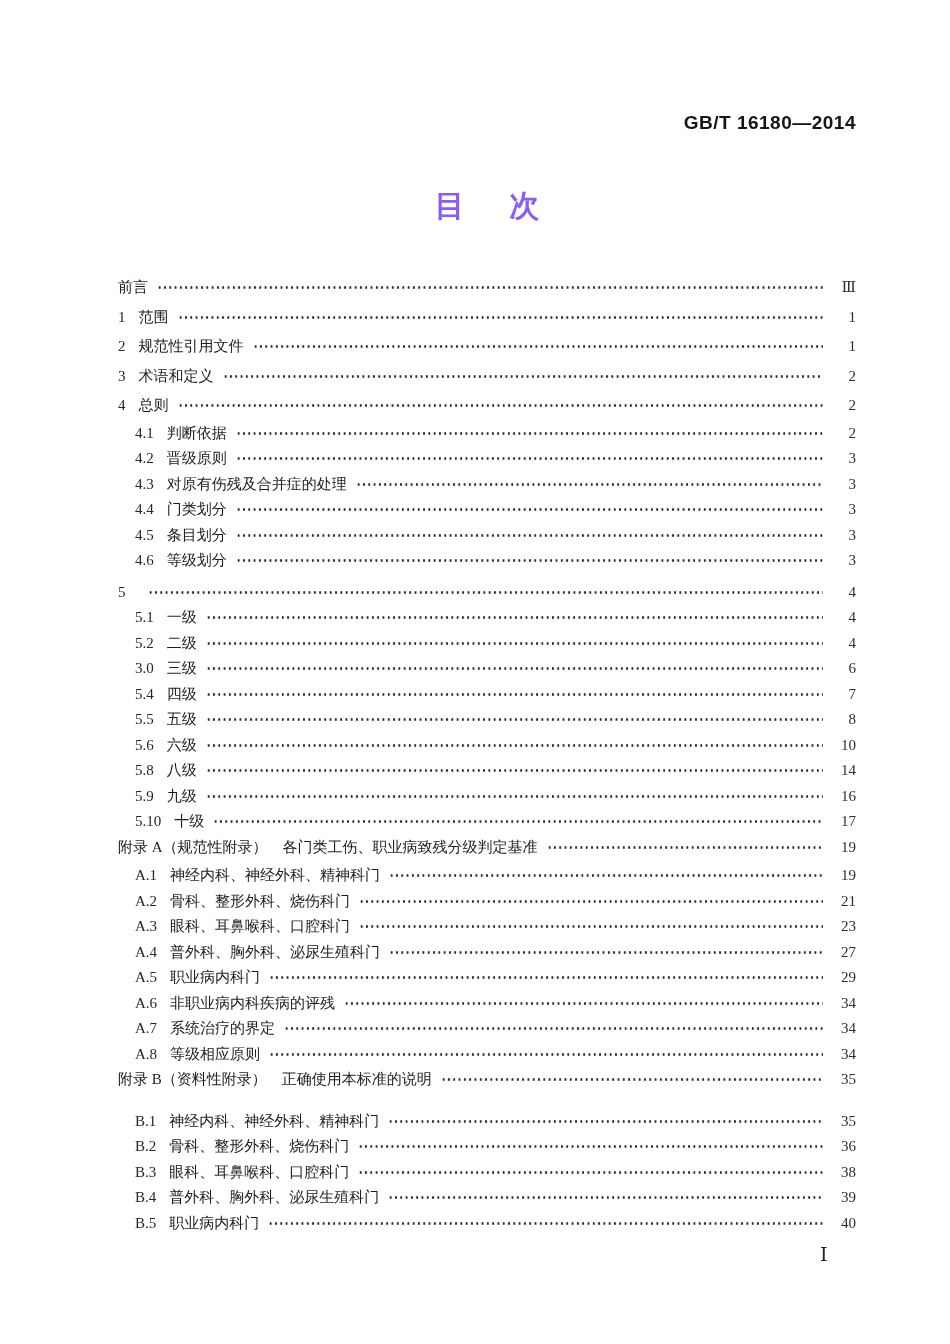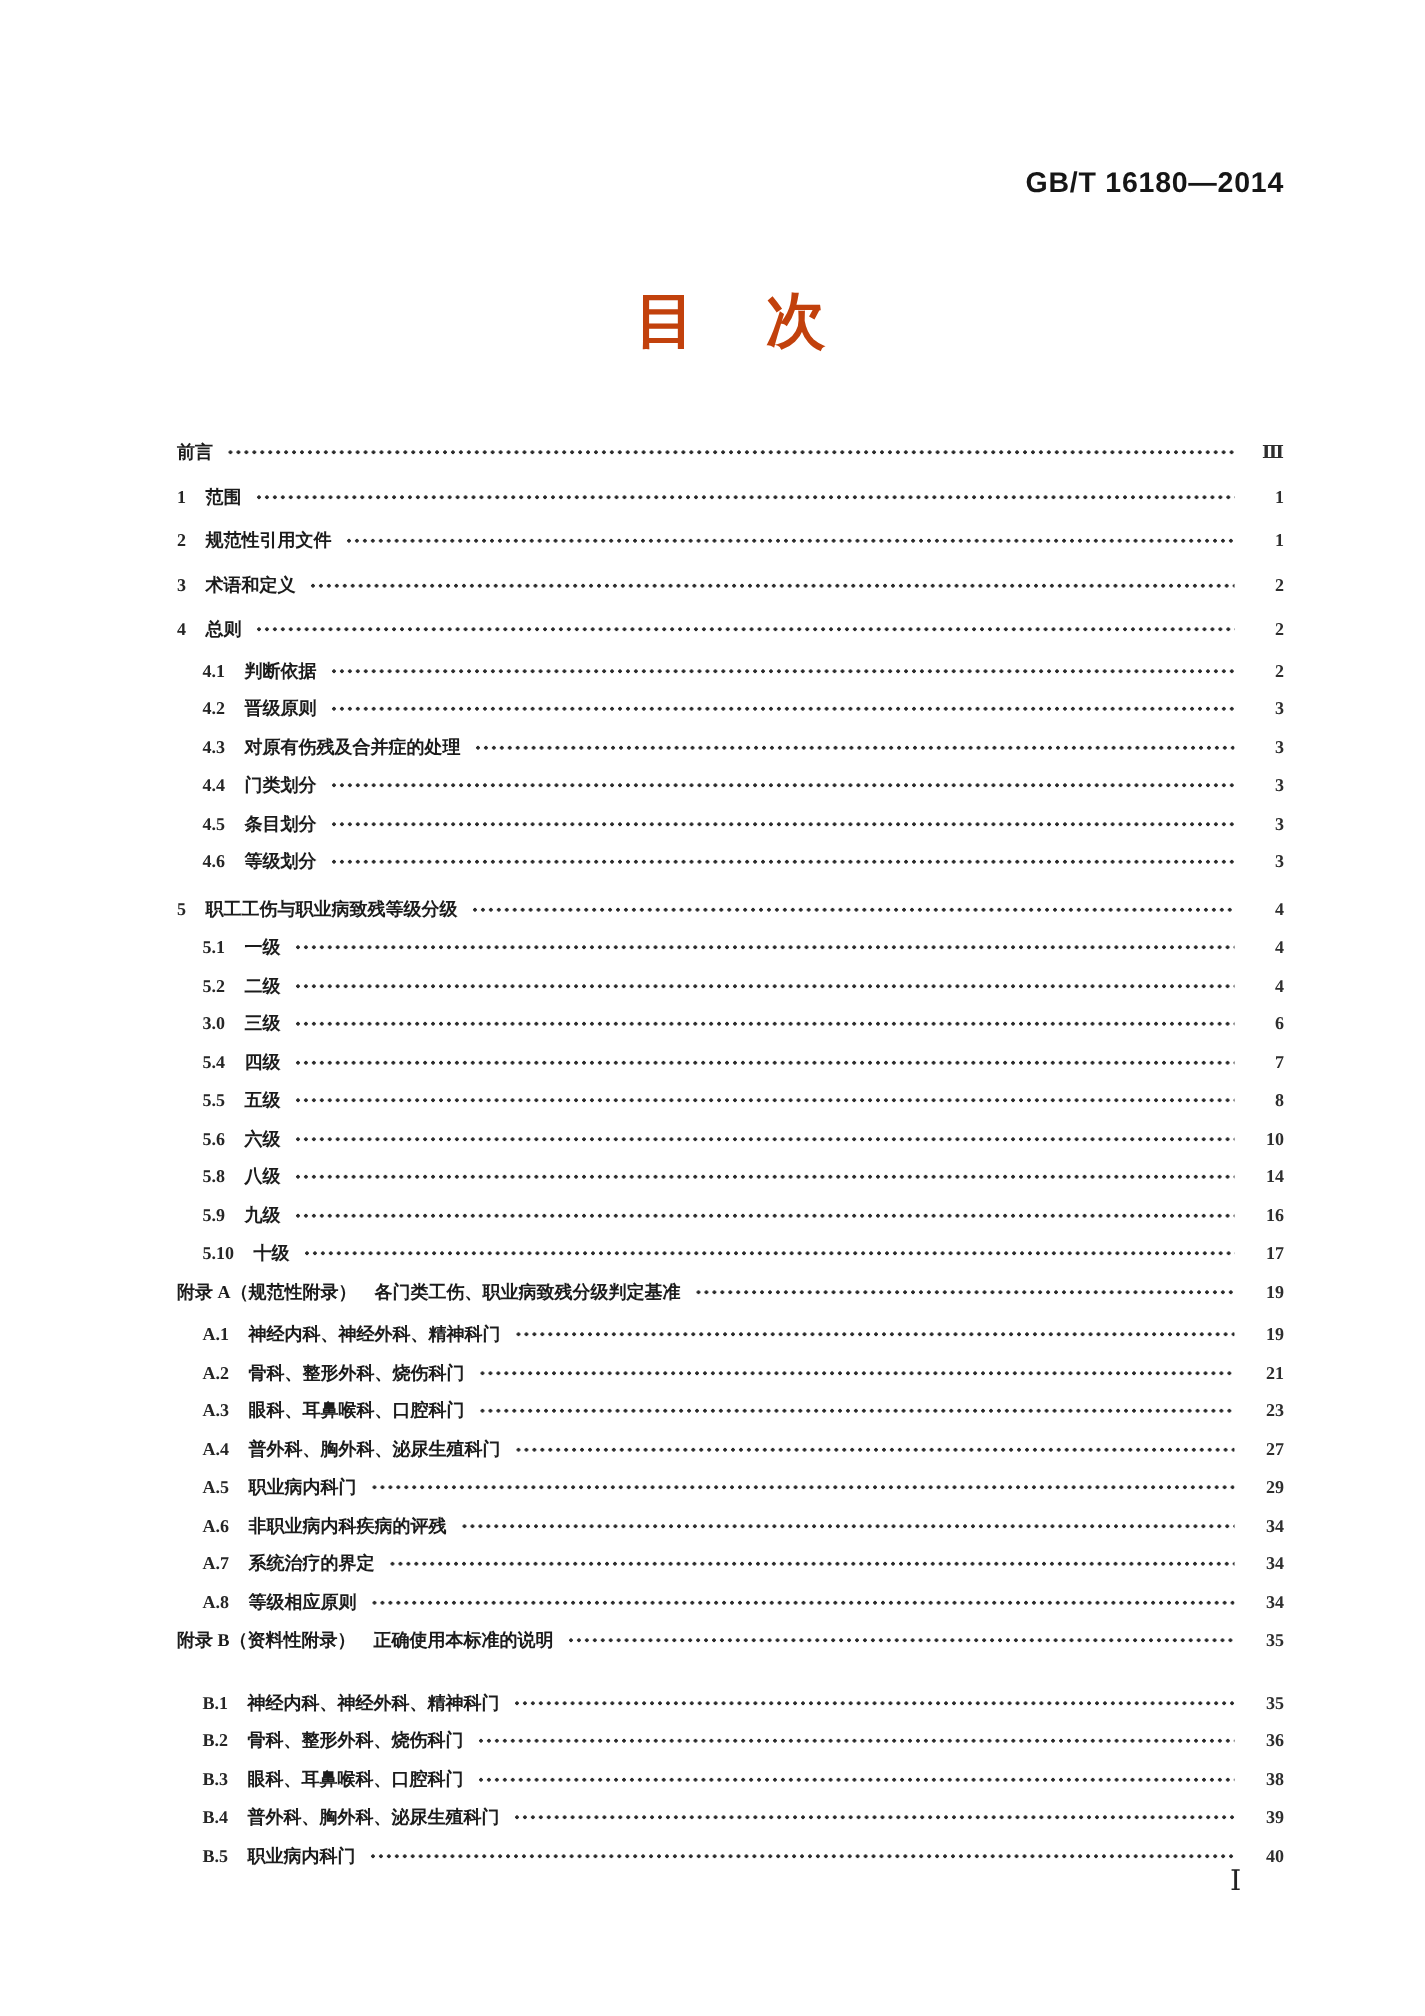--- a/index.html
+++ b/index.html
@@ -31,35 +31,34 @@
     font-weight: 700;
     font-size: 19px;
     letter-spacing: 0.5px;
     color: #161616;
   }
   .doc-title {
     margin-top: 52px;
     text-align: center;
     font-family: "Liberation Sans", "DejaVu Sans", sans-serif;
     font-weight: 700;
-    font-size: 40px;
+    font-size: 30px;
     word-spacing: 36px;
-    color: #c2410c;
+    color: #8b5cf6;
   }
   .toc {
     margin-top: 46px;
   }
   .toc-row {
     display: flex;
     align-items: flex-start;
     height: 25.5px;
-    font-size: 12px;
+    font-size: 15px;
     line-height: 25.5px;
     white-space: nowrap;
-    font-weight: bold;
   }
   
   .toc-row:nth-child(-n+5) { height: 29.5px; line-height: 29.5px; }
   
   .toc-row:nth-child(12) { margin-top: 6px; }
   .toc-row:nth-child(23) { margin-top: 3px; }
   .toc-row:nth-child(32) { margin-top: 16px; }
   .toc-row.level-1 { padding-left: 17px; }
   .num {
     margin-right: 13px;
@@ -163,21 +162,20 @@
     <span class="pagenum">3</span>
   </div>
         <div class="toc-row level-1">
     <span class="num">4.6</span>
     <span class="label">等级划分</span>
     <span class="dots"></span>
     <span class="pagenum">3</span>
   </div>
         <div class="toc-row">
     <span class="num">5</span>
-    <span class="label">职工工伤与职业病致残等级分级</span>
     <span class="dots"></span>
     <span class="pagenum">4</span>
   </div>
         <div class="toc-row level-1">
     <span class="num">5.1</span>
     <span class="label">一级</span>
     <span class="dots"></span>
     <span class="pagenum">4</span>
   </div>
         <div class="toc-row level-1">

